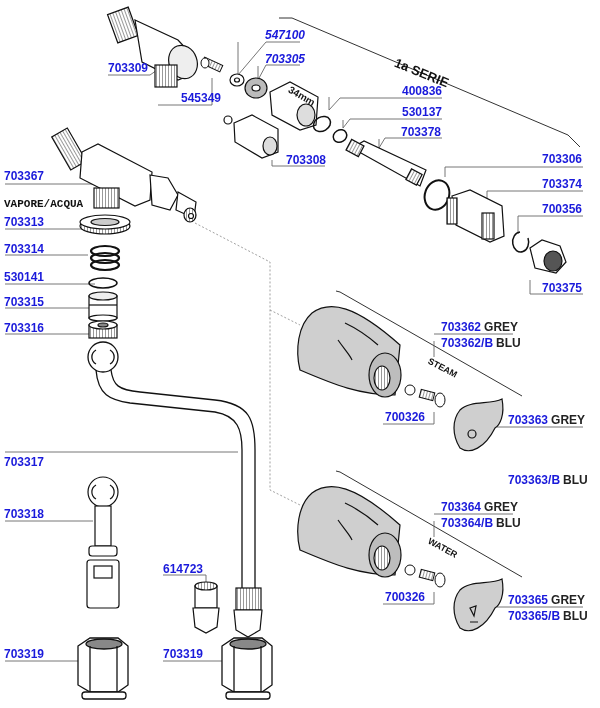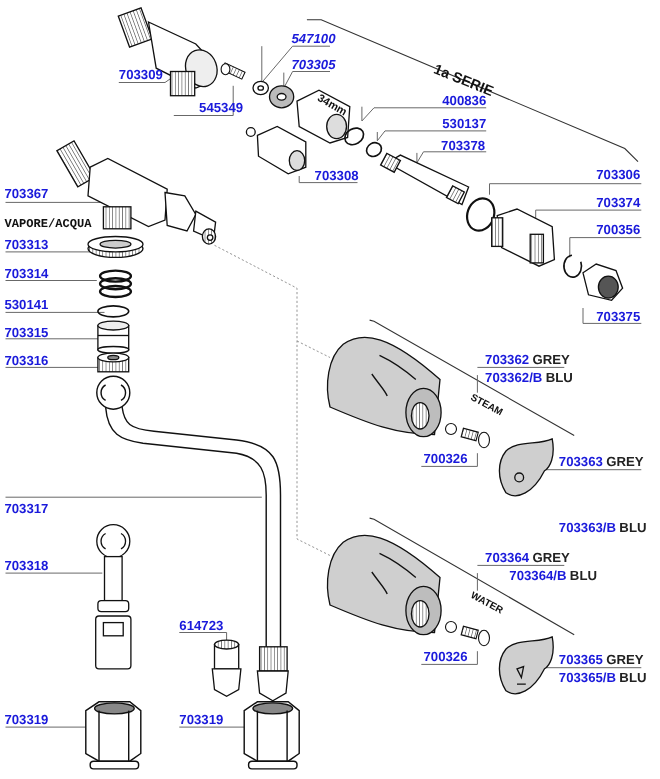--- a/index.html
+++ b/index.html
@@ -289,21 +289,21 @@
 <div class="lbl" style="left:508px;top:414px;">
   <span>703363</span><span class="suffix">GREY</span>
 </div>
 <div class="lbl" style="left:508px;top:430px;margin-top:44px;">
   <span>703363/B</span><span class="suffix">BLU</span>
 </div>
 
 <div class="lbl" style="left:441px;top:501px;">
   <span>703364</span><span class="suffix">GREY</span>
 </div>
-<div class="lbl" style="left:463px;top:517px;">
+<div class="lbl" style="left:441px;top:517px;">
   <span>703364/B</span><span class="suffix">BLU</span>
 </div>
 <div class="lbl" style="left:385px;top:591px;">700326</div>
 <div class="lbl" style="left:508px;top:594px;">
   <span>703365</span><span class="suffix">GREY</span>
 </div>
 <div class="lbl" style="left:508px;top:610px;">
   <span>703365/B</span><span class="suffix">BLU</span>
 </div>
 

